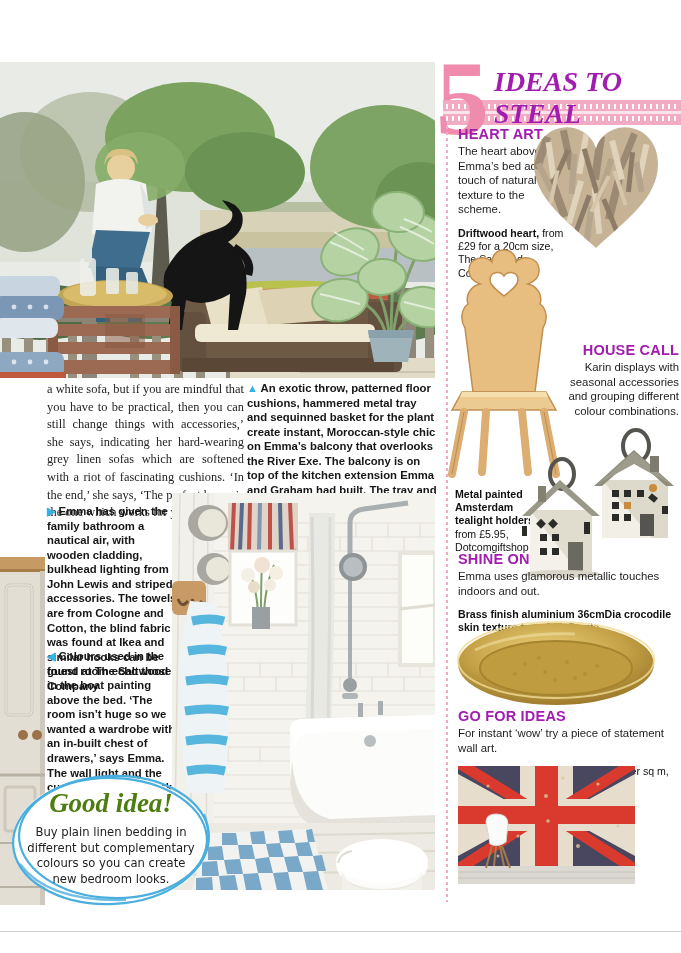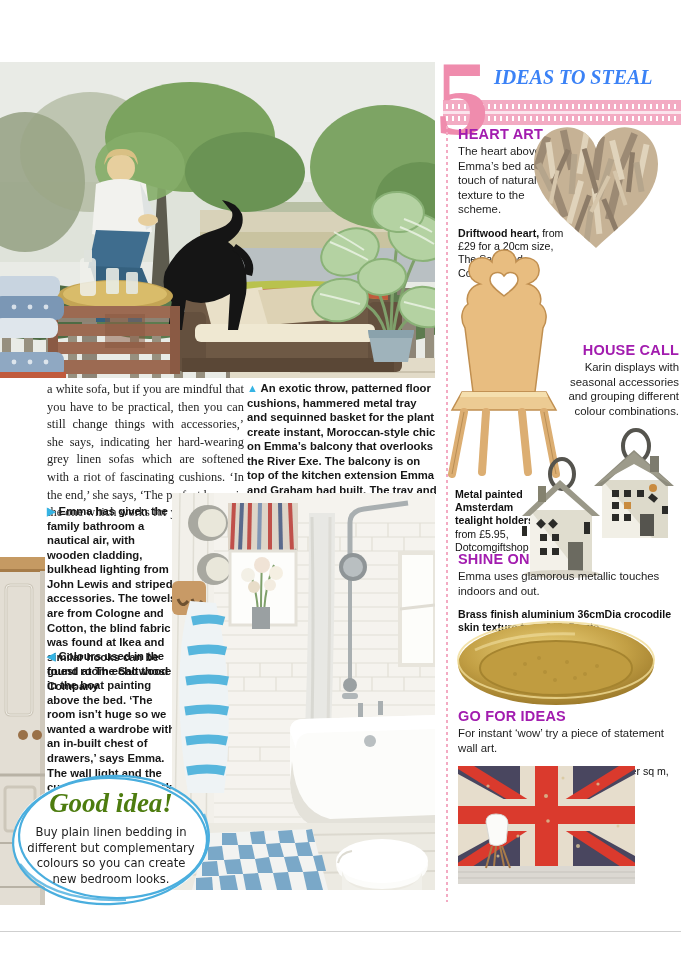--- a/index.html
+++ b/index.html
@@ -9,21 +9,21 @@
 
   
   .ribbon{left:443px;top:100px;width:238px;height:25px;background:#f3abc3;}
   .ribbon .dotrow{position:absolute;left:3px;right:3px;height:5px;
      background:repeating-linear-gradient(90deg,#ffffff 0 2px,rgba(255,255,255,0) 2px 6px);}
   .ribbon .r1{top:4px;} .ribbon .r2{bottom:4px;}
   .ribbon .midline{position:absolute;left:0;right:0;top:11px;height:3px;background:#fbe3ec;}
   .numeral5{left:436px;top:46px;font-family:"Liberation Serif",serif;font-weight:bold;
      font-size:106px;line-height:1.0;color:#ef8cad;letter-spacing:-4px;}
   .steal-title{left:494px;top:66px;font-family:"Liberation Serif",serif;font-style:italic;
-     font-weight:600;font-size:20px;letter-spacing:0px;color:#3b82f6;}
+     font-weight:600;font-size:28px;letter-spacing:0px;color:#a21caf;}
   .vdots{left:446px;top:126px;width:2px;height:776px;
      background:repeating-linear-gradient(180deg,#f3abc3 0 3px,rgba(255,255,255,0) 3px 6px);}
 
   
   .sb-head{font-weight:bold;font-size:14.5px;letter-spacing:.2px;color:#a21caf;margin:0 0 2px 0;}
   .sb-text{font-size:11.4px;line-height:1.28;color:#1c1c1c;margin:0;}
   .sb-credit{font-size:10.6px;line-height:1.25;color:#111;margin-top:10px;}
   .sb-credit .cb{font-weight:bold;}
   .blk{position:absolute;}
 

